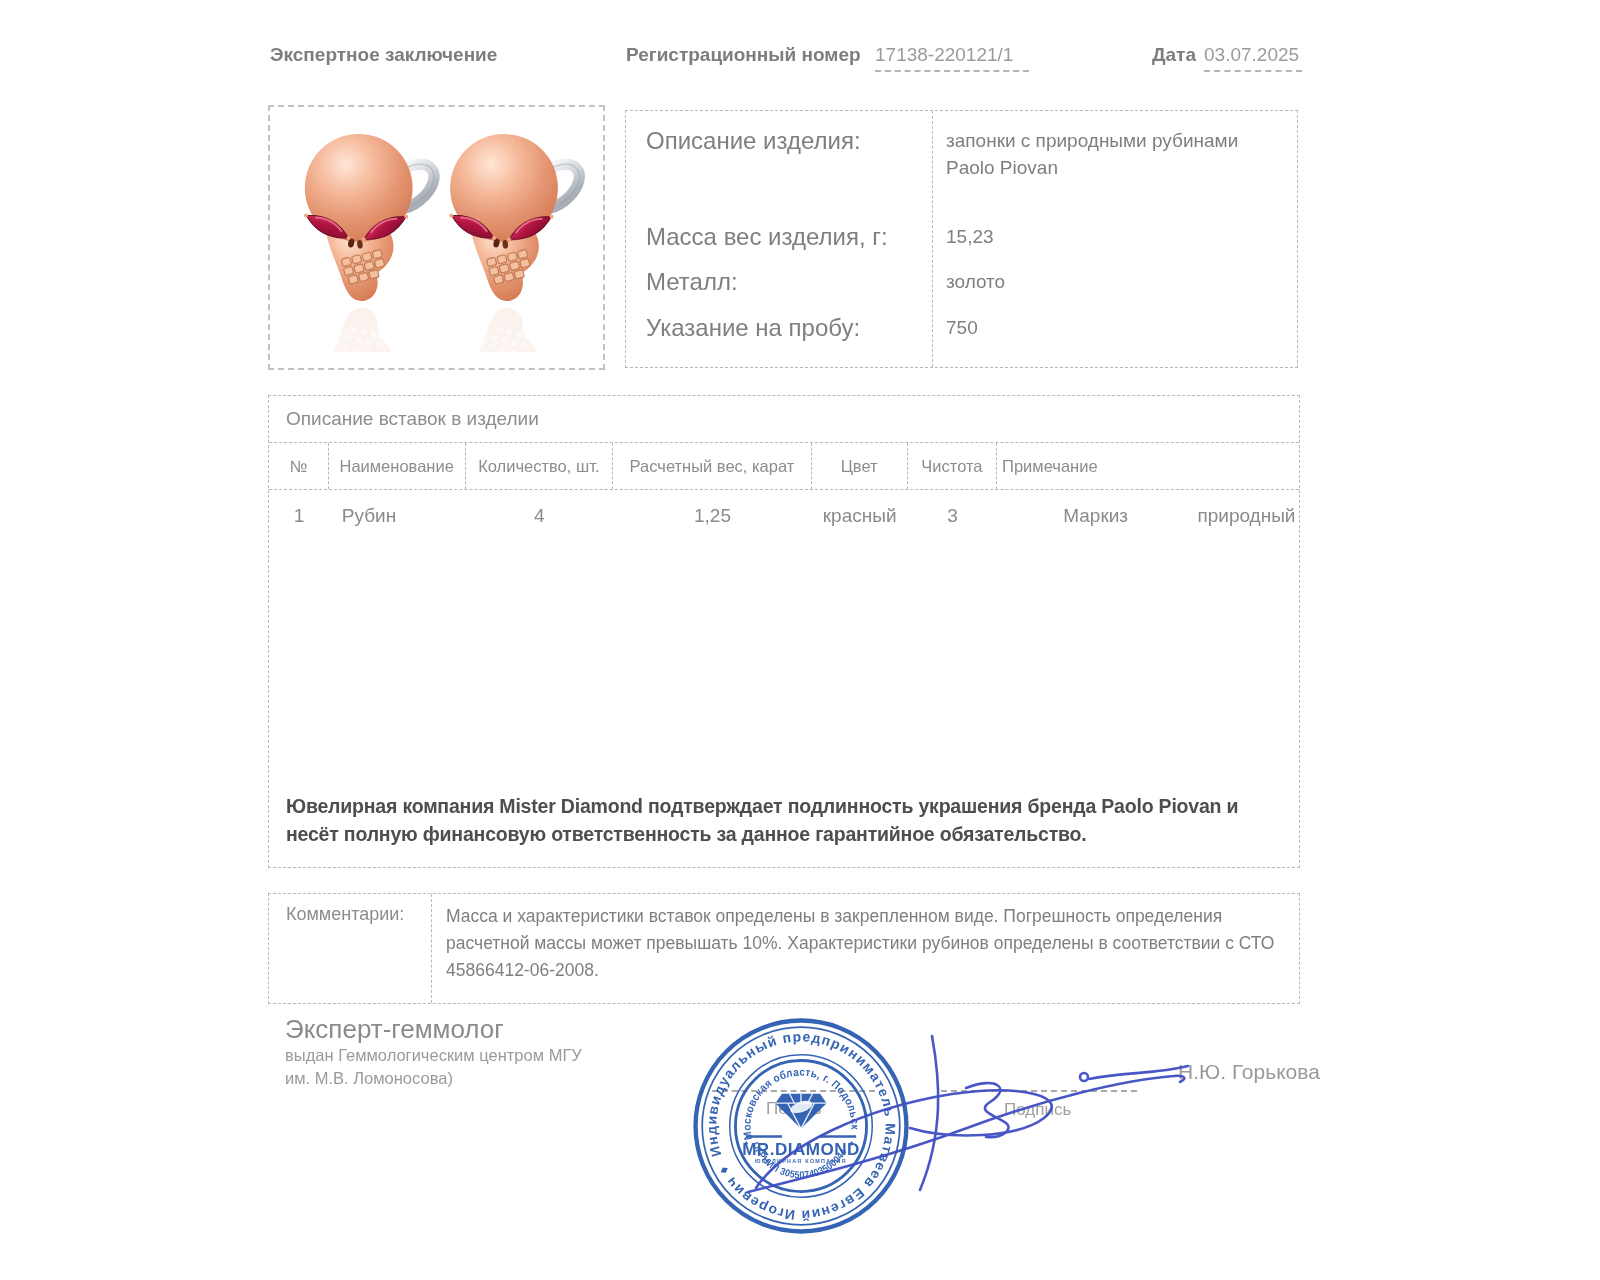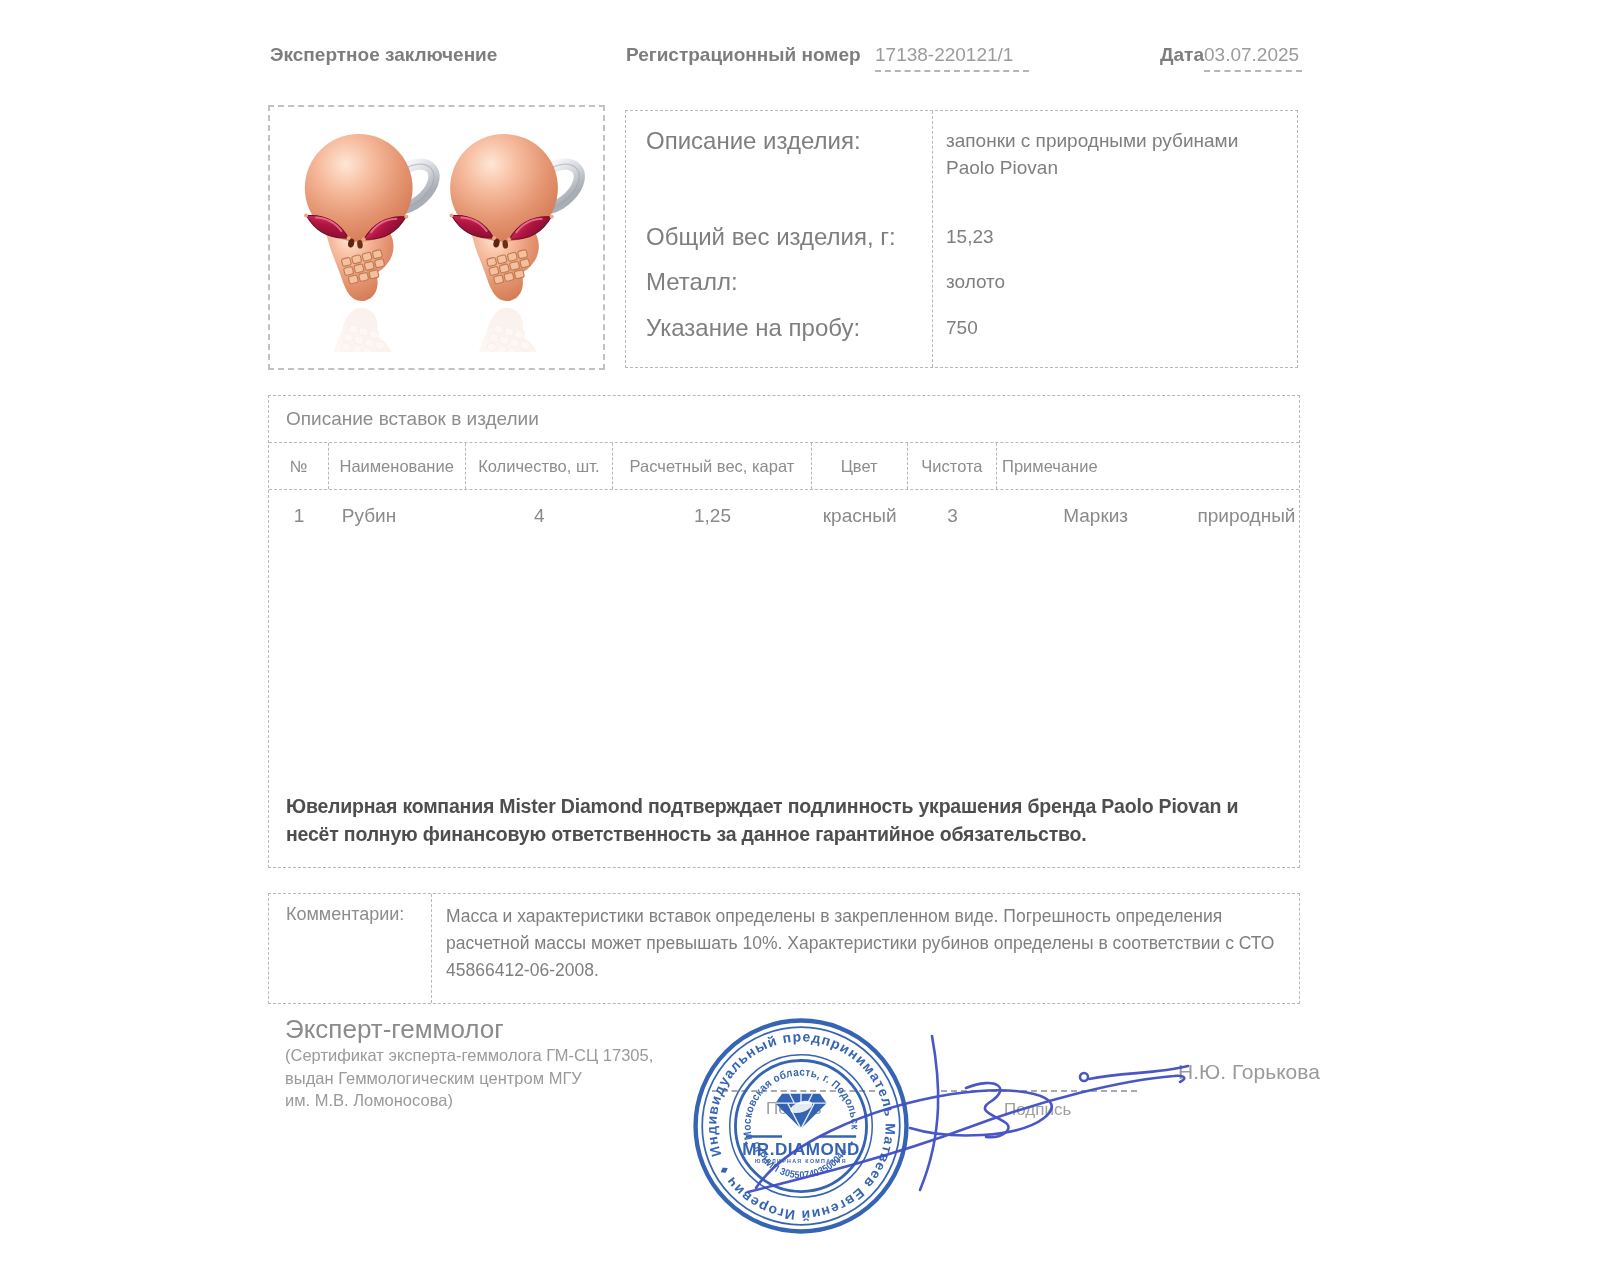--- a/index.html
+++ b/index.html
@@ -6,21 +6,21 @@
   .page{position:relative;width:1600px;height:1280px;background:#ffffff;overflow:hidden;
         font-family:"Liberation Sans","DejaVu Sans",sans-serif;color:#8a8a8a;border-radius:7px;}
   .doc{position:absolute;left:268px;top:0;width:1032px;}
 
   
   .topbar{position:absolute;left:0;top:44px;width:1032px;height:34px;}
   .tb-title{position:absolute;left:2px;top:0;font-size:19px;font-weight:700;color:#7d7d7d;}
   .tb-reg-label{position:absolute;left:358px;top:0;font-size:19px;font-weight:700;color:#7d7d7d;}
   .tb-reg-value{position:absolute;left:607px;top:0;font-size:19px;color:#9b9b9b;
                 border-bottom:2px dashed #b5b5b5;padding:0 4px 4px 0;min-width:150px;}
-  .tb-date-label{position:absolute;left:884px;top:0;font-size:19px;font-weight:700;color:#7d7d7d;margin-left:8px;}
+  .tb-date-label{position:absolute;left:884px;top:0;font-size:19px;font-weight:700;color:#7d7d7d;}
   .tb-date-value{position:absolute;left:936px;top:0;font-size:19px;color:#9b9b9b;
                 border-bottom:2px dashed #b5b5b5;padding:0 2px 4px 0;min-width:96px;}
 
   
   .photo-box{position:absolute;left:0;top:105px;width:337px;height:265px;
              border:2px dashed #c2c2c2;box-sizing:border-box;
              display:flex;align-items:center;justify-content:center;background:#fff;}
   .desc-box{position:absolute;left:357px;top:110px;width:673px;height:258px;
             border:1px dashed #b8b8b8;box-sizing:border-box;background:#fff;}
   .desc-divider{position:absolute;left:306px;top:0;bottom:0;border-left:1px dashed #b8b8b8;}
@@ -143,21 +143,21 @@
         </defs>
         <use href="#skullWithReflection" transform="translate(2,2)"></use>
         <use href="#skullWithReflection" transform="translate(118,2)"></use>
       </svg>
     </div>
 
     <div class="desc-box">
       <div class="desc-divider"></div>
       <span class="d-label" style="top:16px">Описание изделия:</span>
       <span class="d-value" style="top:16px">запонки с природными рубинами Paolo Piovan</span>
-      <span class="d-label" style="top:112px">Общий вес изделия, г:</span>
+      <span class="d-label" style="top:112px">Масса вес изделия, г:</span>
       <span class="d-value" style="top:112px">15,23</span>
       <span class="d-label" style="top:157px">Металл:</span>
       <span class="d-value" style="top:157px">золото</span>
       <span class="d-label" style="top:203px">Указание на пробу:</span>
       <span class="d-value" style="top:203px">750</span>
     </div>
 
     <div class="inserts-box">
       <div class="inserts-title">Описание вставок в изделии</div>
       <div class="thead">
@@ -183,21 +183,20 @@
     </div>
 
     <div class="comments-box">
       <div class="c-label">Комментарии:</div>
       <div class="c-text">Масса и характеристики вставок определены в закрепленном виде. Погрешность определения расчетной массы может превышать 10%. Характеристики рубинов определены в соответствии с СТО 45866412-06-2008.</div>
     </div>
   </div>
 
   <div class="expert-title">Эксперт-геммолог</div>
   <div class="expert-cert">
-    <div>(Сертификат эксперта-геммолога ГМ-СЦ 17305,</div>
     <div>выдан Геммологическим центром МГУ</div>
     <div>им. М.В. Ломоносова)</div>
   </div>
 
   <div class="field-line" style="left:712px;top:1090px;width:163px;"></div>
   <div class="field-label" style="left:766px;top:1099px;">Печать</div>
   <div class="field-line" style="left:941px;top:1090px;width:196px;"></div>
   <div class="field-label" style="left:1004px;top:1100px;">Подпись</div>
   <div class="expert-name">Н.Ю. Горькова</div>
 

